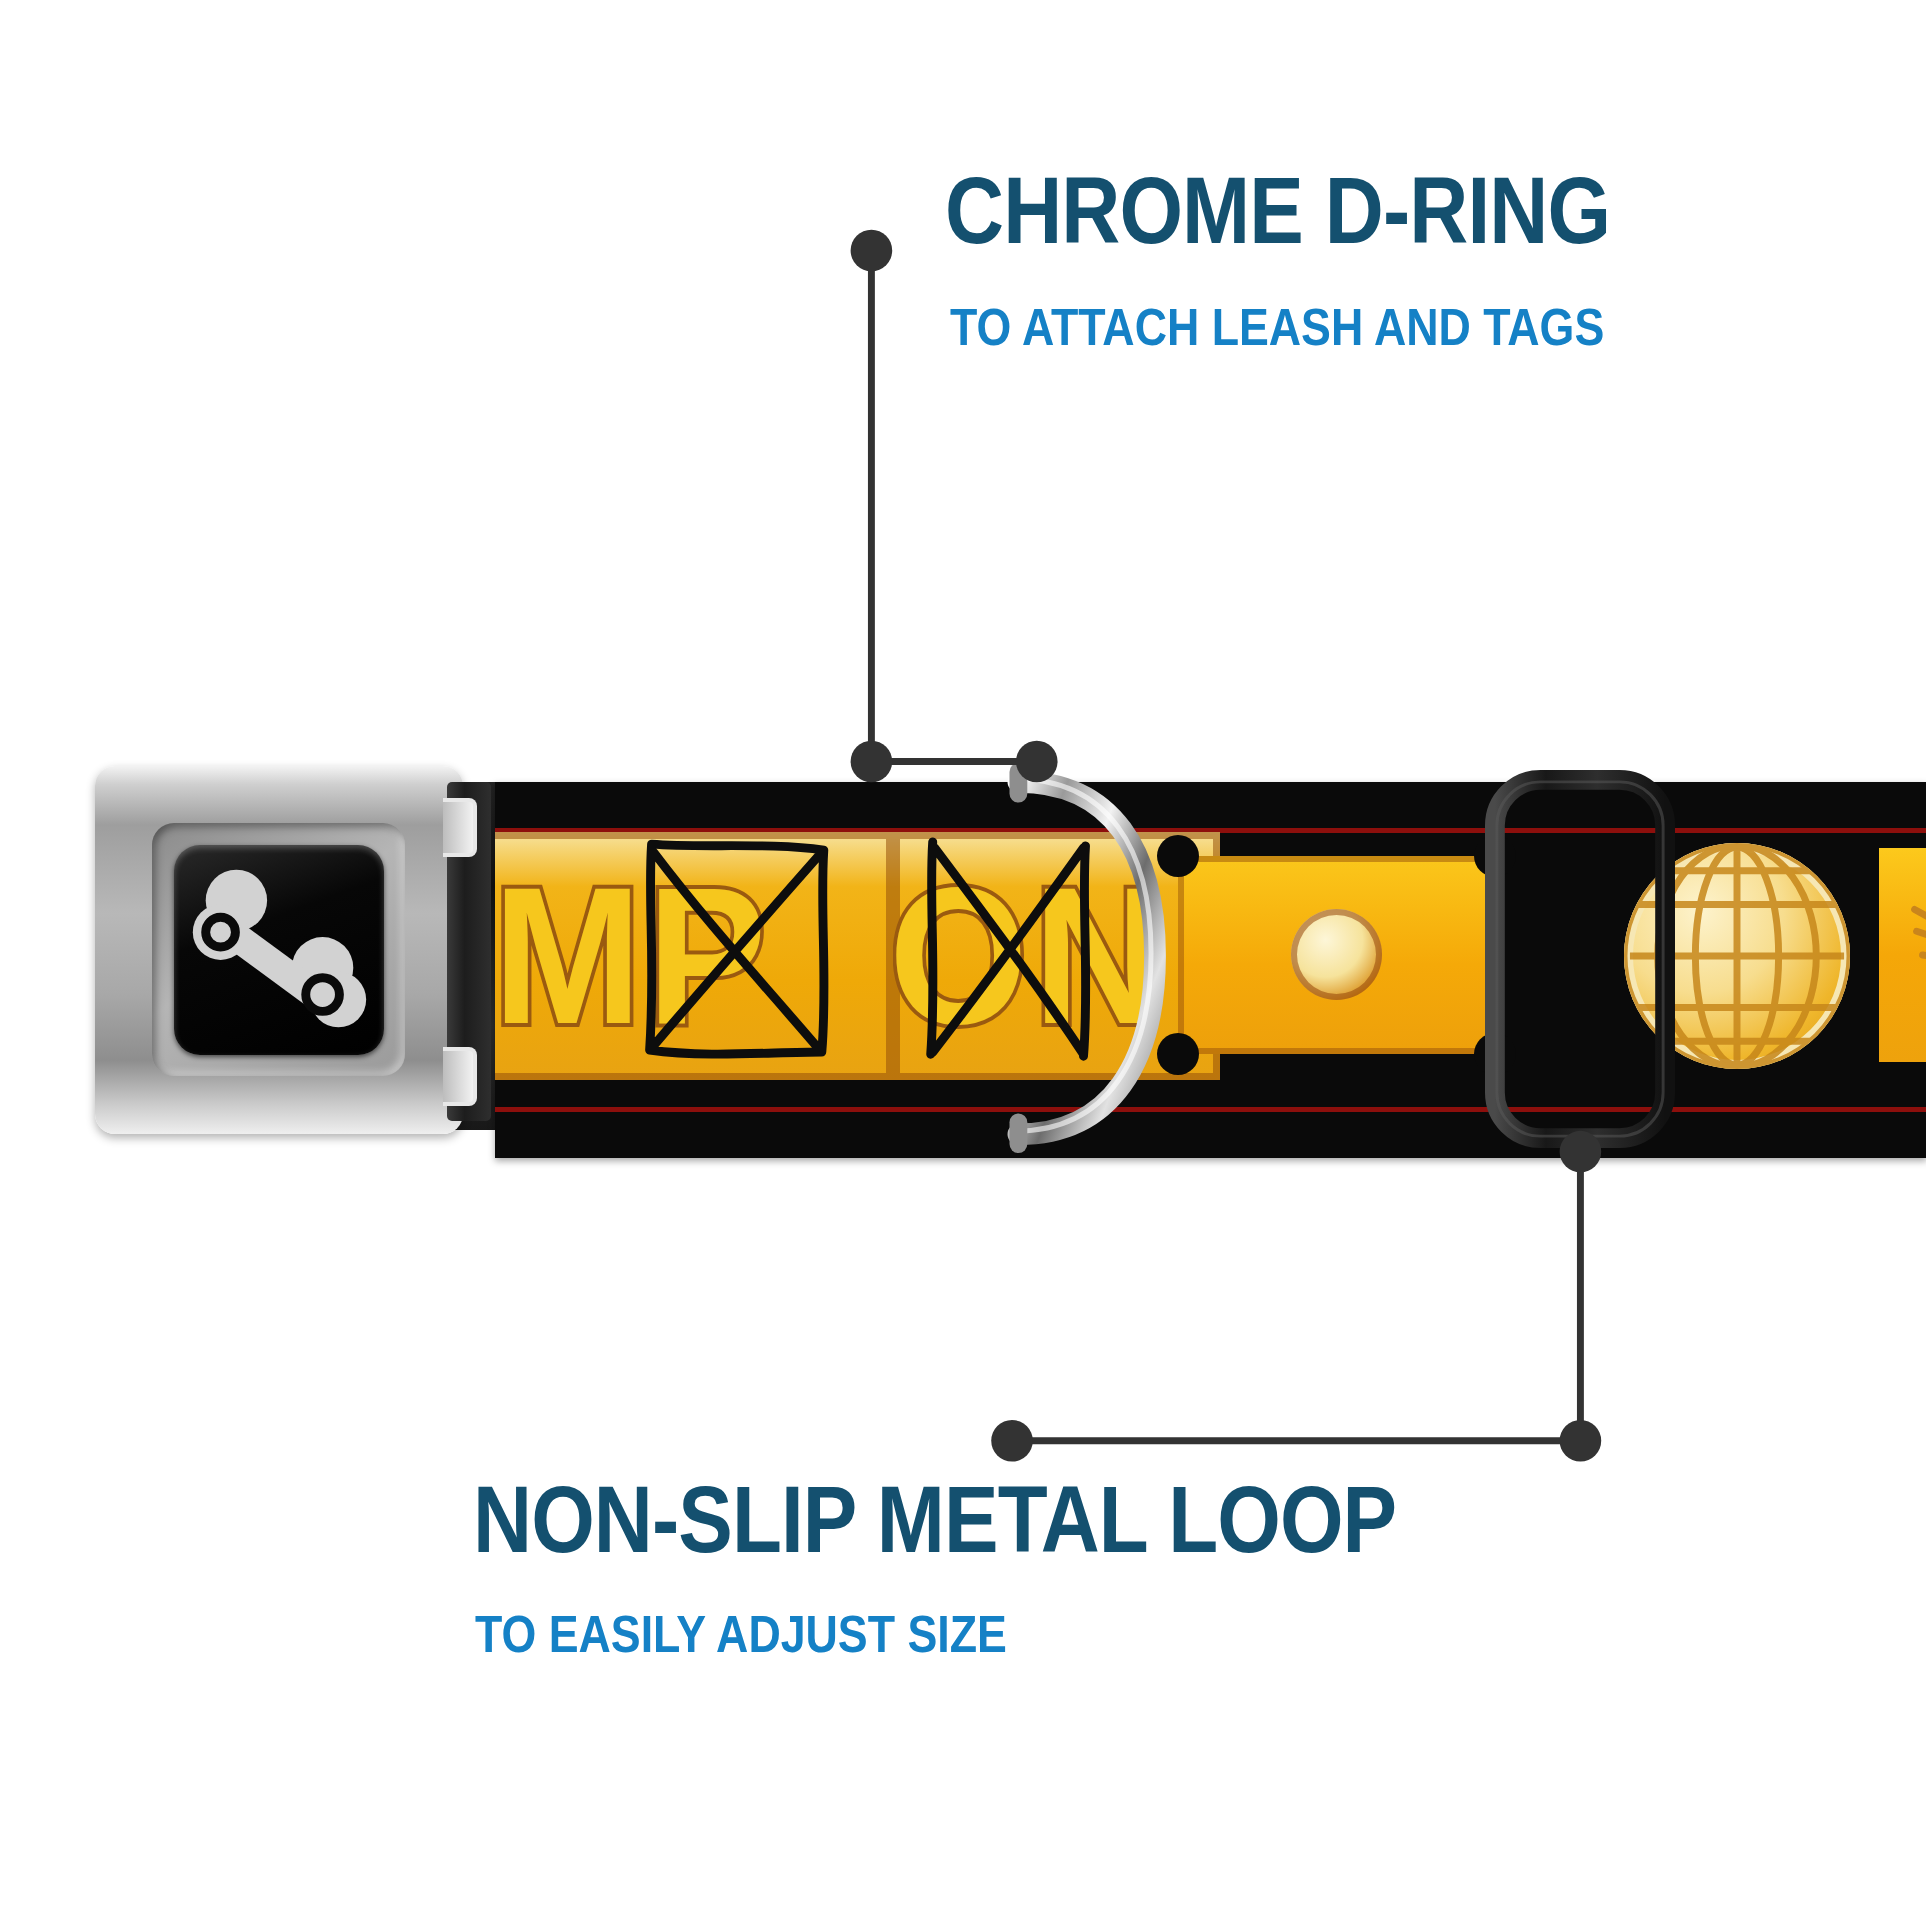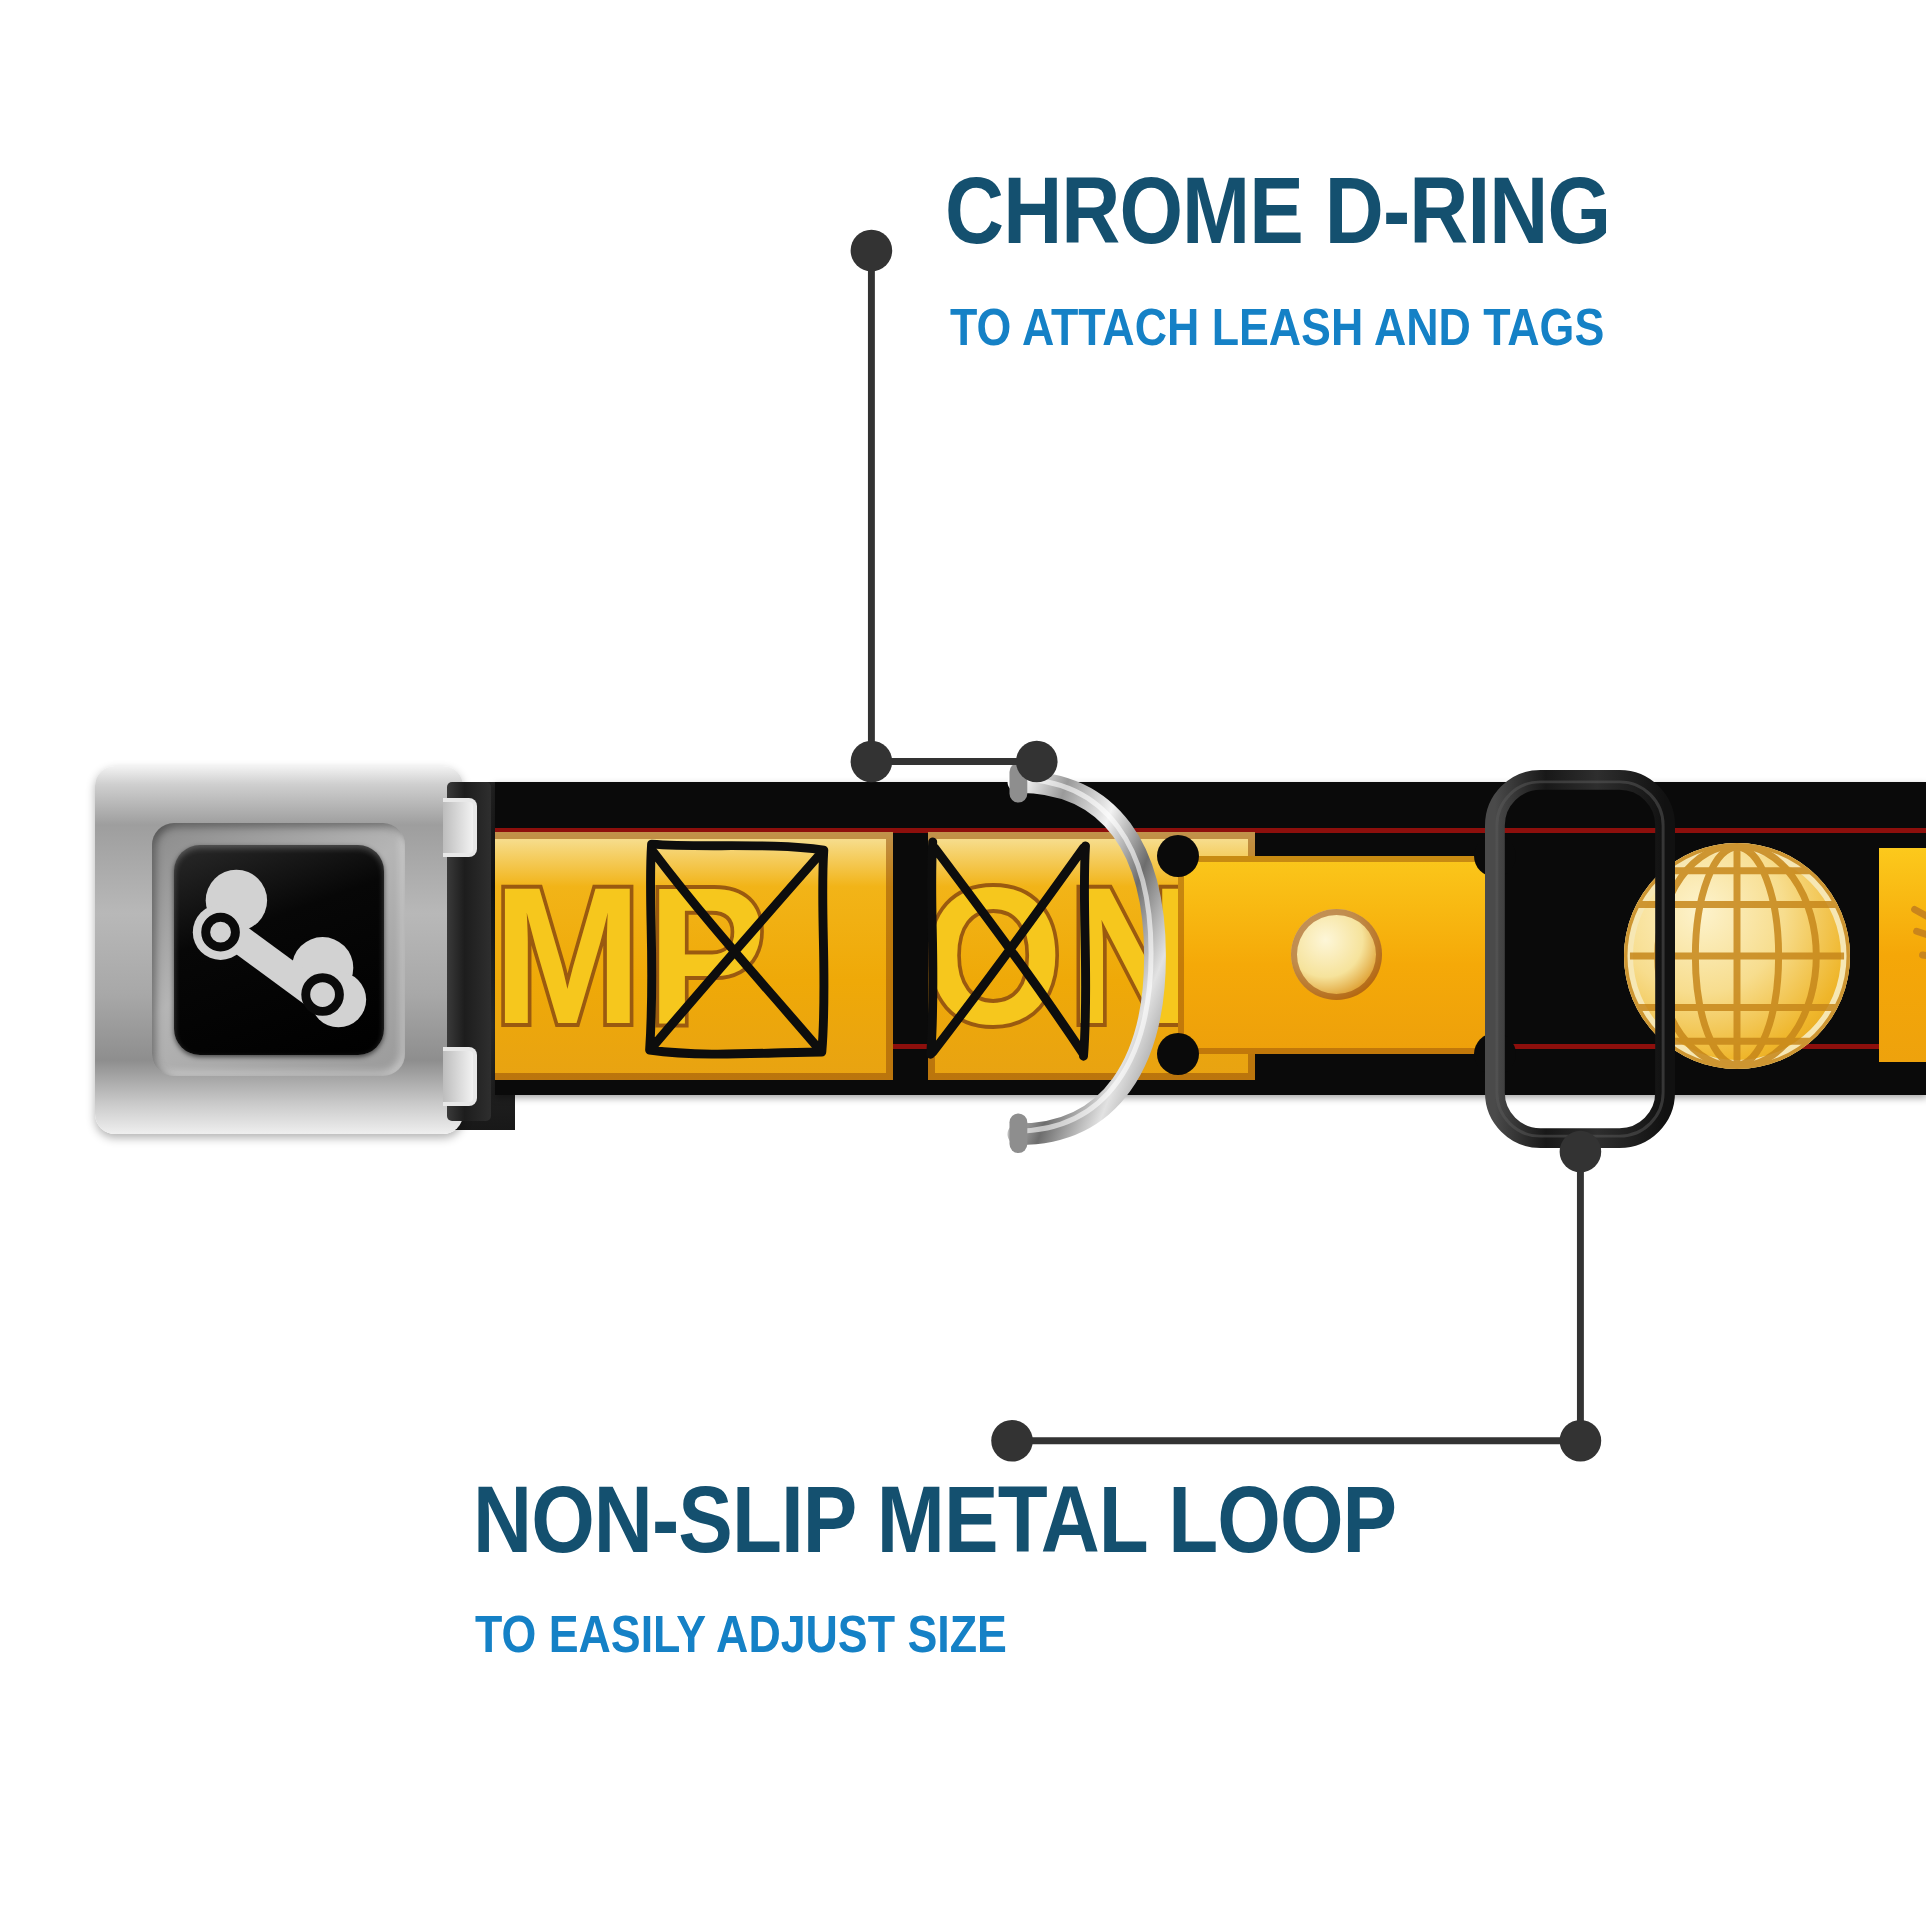--- a/index.html
+++ b/index.html
@@ -74,21 +74,21 @@
     fill: none;
   }
   .leader-dot { fill: #333333; }
 
   
   #strap {
     position: absolute;
     left: 495px;
     top: 782px;
     width: 1432px;
-    height: 313px;
+    height: 376px;
   }
   .strap-webbing {
     position: absolute;
     left: 0; top: 0;
     width: 100%; height: 100%;
     background: #0a0a0a;
     box-shadow: 0 3px 7px rgba(0,0,0,0.35);
   }
   .strap-webbing::before,
   .strap-webbing::after {
@@ -300,21 +300,21 @@
 
   <div id="strap">
     <div class="strap-webbing"></div>
 
     <div class="strap-print">
 
       <div class="print-panel" style="left:-18px; width:416px;">
         <div class="panel-letters" style="left:16px;">MP</div>
       </div>
 
-      <div class="print-panel" style="left:398px; width:327px;margin-left:35px;">
+      <div class="print-panel" style="left:398px; width:327px;">
         <div class="panel-letters" style="left:-4px;">ON</div>
       </div>
 
       <svg class="scribble" style="left:117px; width:287px;" width="287" height="248" viewBox="0 0 290 250">
         <path d="M40 12 C 36 70, 44 130, 38 220 M40 12 C 90 16, 160 10, 214 18 M214 18 C 210 80, 218 150, 212 222 M38 220 C 95 228, 160 222, 212 222 M42 20 C 95 90, 150 150, 210 220 M212 20 C 152 88, 98 150, 40 218" fill="none" stroke="#0d0d0d" stroke-width="9" stroke-linecap="round" stroke-linejoin="round"></path>
       </svg>
 
       <svg class="scribble" style="left:402px; width:248px;" width="248" height="248" viewBox="0 0 250 250">
         <path d="M36 10 C 32 70, 40 140, 34 224 M190 14 C 186 76, 194 150, 188 226 M38 16 C 92 88, 140 152, 188 224 M188 16 C 138 86, 90 152, 36 222" fill="none" stroke="#0d0d0d" stroke-width="9" stroke-linecap="round" stroke-linejoin="round"></path>
       </svg>

